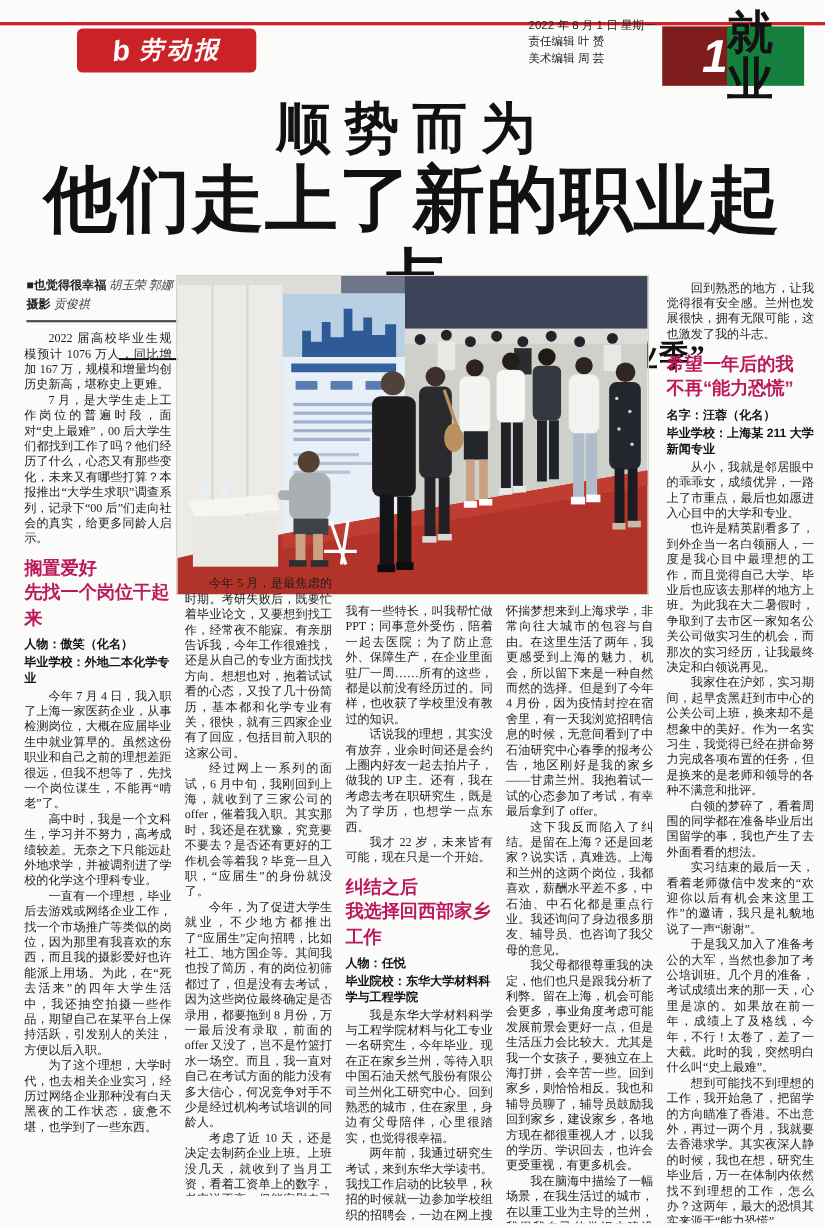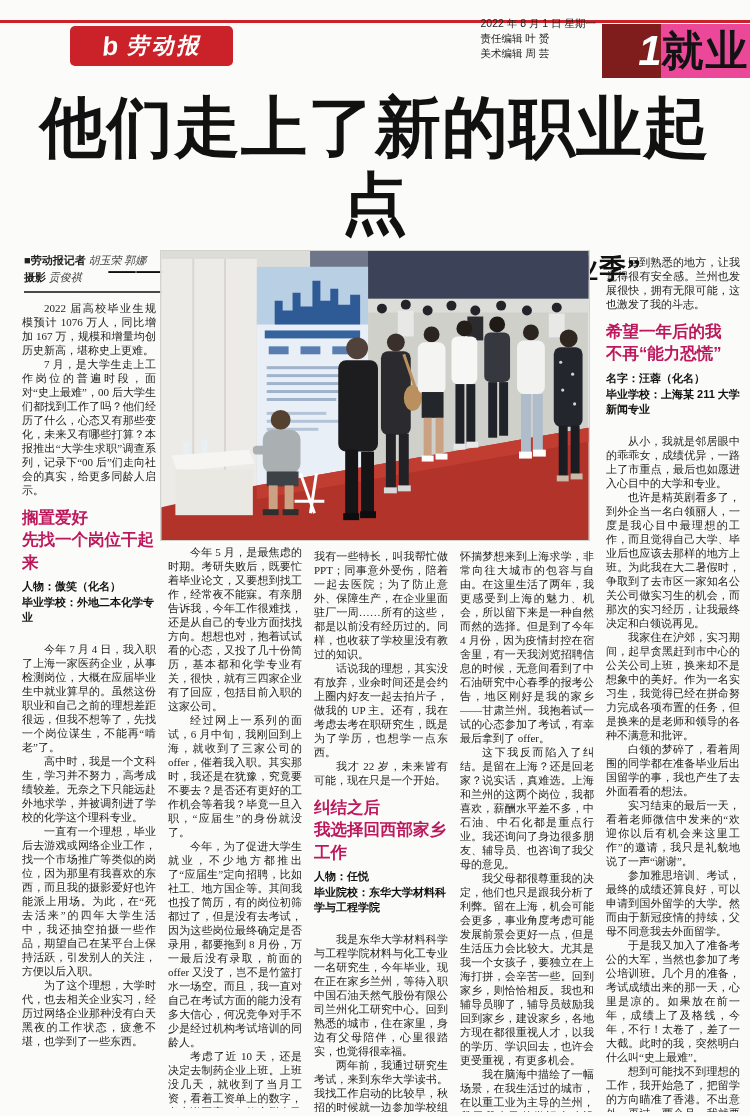--- a/index.html
+++ b/index.html
@@ -20,21 +20,21 @@
     position:absolute;right:154px;top:16px;text-align:left;color:#222;
     font:10.5px/15px "Liberation Sans","DejaVu Sans",sans-serif;
   }
   .pageno{
     position:absolute;left:602px;top:24px;width:57px;height:54px;background:#7f1d1d;color:#fff;
     display:flex;align-items:center;justify-content:center;
     font:italic 900 42px/1 "Liberation Sans","DejaVu Sans",sans-serif;
     padding-left:31px;
   }
   .section-box{
-    position:absolute;left:661px;top:24px;width:89px;height:54px;background:#ec4899;color:#121212;
+    position:absolute;left:661px;top:24px;width:70px;height:54px;background:#15803d;color:#121212;
     display:flex;align-items:center;justify-content:center;letter-spacing:2px;
     font:900 42px/1 "Liberation Sans","DejaVu Sans",sans-serif;
   }
   
   .headline{position:absolute;left:35px;top:90px;width:680px;text-align:center;color:#111;}
   .hl1{font-size:50px;font-weight:900;line-height:1.1;letter-spacing:12px;}
   .hl2{font-size:66px;font-weight:900;line-height:1.15;letter-spacing:1px;}
   .hl3{font-size:27px;font-weight:700;margin-top:9px;letter-spacing:1px;}
   
   .byline{
@@ -45,35 +45,35 @@
   .byline .nm{font-style:italic;color:#444;}
   
   .photo{position:absolute;left:160px;top:250px;width:430px;height:291px;border:1px solid #d2d2cf;box-sizing:border-box;}
   .photo svg{display:block;width:100%;height:100%;}
   
   .col{
     position:absolute;width:134px;overflow:hidden;text-align:justify;color:#1d1d1d;
     font-size:11px;line-height:14px;
   }
   #col1{left:22px; top:301px;height:811px;}
-  #col2{left:168px;top:545px;height:563px;}
+  #col2{left:168px;top:524px;height:563px;}
   #col3{left:314px;top:549px;height:563px;}
   #col4{left:460px;top:549px;height:563px;}
   #col5{left:606px;top:255px;height:857px;}
   .para{margin:0;text-indent:2em;}
   .para.cont{text-indent:0;}
   .subhead{
     margin:9px 0 6px;white-space:pre-line;text-align:left;color:#be185d;
     font:900 16.5px/1.35 "Liberation Sans","DejaVu Sans",sans-serif;
   }
   .meta{
     margin:0 0 2px;text-indent:0;text-align:left;color:#111;
     font:700 11px/14.5px "Liberation Sans","DejaVu Sans",sans-serif;
   }
-  .meta + .para{margin-top:18px;}
+  .meta + .para{margin-top:2px;}
 </style>
 </head>
 <body>
 
 <div class="topline"></div>
 
 <div class="logo">
   <span class="mark">b</span>
   <span class="ltxt">劳动报</span>
 </div>
@@ -81,27 +81,28 @@
 <div class="meta-block">
   <div>2022 年 8 月 1 日 星期一</div>
   <div>责任编辑 叶 赟</div>
   <div>美术编辑 周 芸</div>
 </div>
 
 <div class="pageno">13</div>
 <div class="section-box">就业</div>
 
 <div class="headline">
+  <div class="hl1">顺势而为</div>
   <div class="hl2">他们走上了新的职业起点</div>
   <div class="hl3">——应届高校毕业生理性面对“最难就业季”</div>
 </div>
 
 <div class="byline">
   <div>
-    <b>■劳动报记者</b>
+    <b>■也觉得很幸福</b>
     <span class="nm">胡玉荣 郭娜</span>
   </div>
   <div>
     <b>摄影</b>
     <span class="nm">贡俊祺</span>
   </div>
 </div>
 
 <div class="photo">
   <svg viewBox="0 0 430 291">
@@ -255,16 +256,15 @@
     <p class="para">回到熟悉的地方，让我觉得很有安全感。兰州也发展很快，拥有无限可能，这也激发了我的斗志。</p>
     <h3 class="subhead">希望一年后的我
 不再“能力恐慌”</h3>
     <p class="meta">名字：汪蓉（化名）</p>
     <p class="meta">毕业学校：上海某 211 大学新闻专业</p>
     <p class="para">从小，我就是邻居眼中的乖乖女，成绩优异，一路上了市重点，最后也如愿进入心目中的大学和专业。</p>
     <p class="para">也许是精英剧看多了，到外企当一名白领丽人，一度是我心目中最理想的工作，而且觉得自己大学、毕业后也应该去那样的地方上班。为此我在大二暑假时，争取到了去市区一家知名公关公司做实习生的机会，而那次的实习经历，让我最终决定和白领说再见。</p>
     <p class="para">我家住在沪郊，实习期间，起早贪黑赶到市中心的公关公司上班，换来却不是想象中的美好。作为一名实习生，我觉得已经在拼命努力完成各项布置的任务，但是换来的是老师和领导的各种不满意和批评。</p>
     <p class="para">白领的梦碎了，看着周围的同学都在准备毕业后出国留学的事，我也产生了去外面看看的想法。</p>
     <p class="para">实习结束的最后一天，看着老师微信中发来的“欢迎你以后有机会来这里工作”的邀请，我只是礼貌地说了一声“谢谢”。</p>
-    <p class="para">参加雅思培训、考试，最终的成绩还算良好，可以申请到国外留学的大学。然而由于新冠疫情的持续，父母不同意我去外面留学。</p>
     <p class="para">于是我又加入了准备考公的大军，当然也参加了考公培训班。几个月的准备，考试成绩出来的那一天，心里是凉的。如果放在前一年，成绩上了及格线，今年，不行！太卷了，差了一大截。此时的我，突然明白什么叫“史上最难”。</p>
     <p class="para">想到可能找不到理想的工作，我开始急了，把留学的方向瞄准了香港。不出意外，再过一两个月，我就要去香港求学。其实夜深人静的时候，我也在想，研究生毕业后，万一在体制内依然找不到理想的工作，怎么办？这两年，最大的恐惧其实来源于“能力恐慌”。</p>
   </div>
 
 </body></html>

